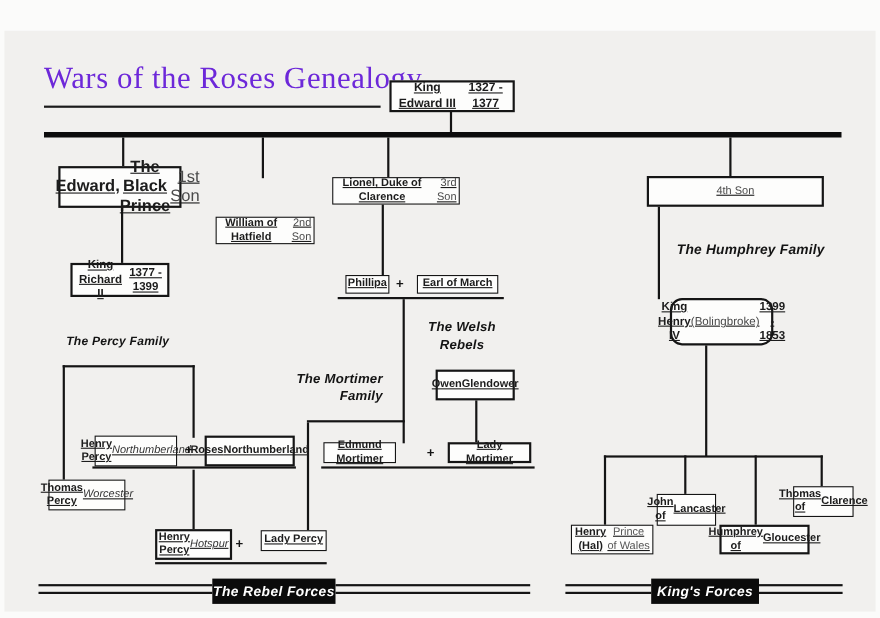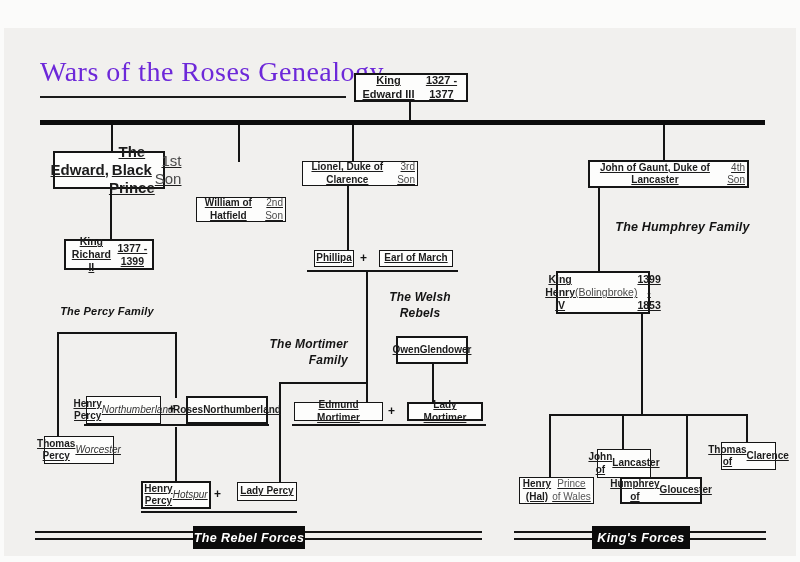--- a/index.html
+++ b/index.html
@@ -70,21 +70,20 @@
 </div>
 <div class="box" style="left:196px;top:161px;width:90px;height:25px;margin-top:36px;">
   <span>William of Hatfield</span>
   <span class="sub">2nd Son</span>
 </div>
 <div class="box" style="left:302px;top:161px;width:116px;height:25px;">
   <span>Lionel, Duke of Clarence</span>
   <span class="sub">3rd Son</span>
 </div>
 <div class="box heavy" style="left:588px;top:160px;width:161px;height:28px;">
-  <span>John of Gaunt, Duke of Lancaster</span>
   <span class="sub">4th Son</span>
 </div>
 
 <div class="vline" style="left:110px;top:189px;width:2px;height:51px;"></div>
 <div class="box heavy" style="left:64px;top:239px;width:90px;height:31px;font-size:10.5px;">
   <span>King Richard II</span>
   <span>1377 - 1399</span>
 </div>
 
 <div class="vline" style="left:347px;top:186px;width:2px;height:64px;"></div>
@@ -106,56 +105,56 @@
 <div class="flabel" style="left:375px;top:290px;width:90px;font-size:12px;">
   <div>The Welsh</div>
   <div>Rebels</div>
 </div>
 <div class="flabel" style="left:258px;top:337px;width:90px;font-size:12px;text-align:right;">
   <div>The Mortimer</div>
   <div>Family</div>
 </div>
 
 <div class="vline" style="left:598px;top:188px;width:2px;height:84px;"></div>
-<div class="box heavy" style="left:556px;top:271px;width:94px;height:43px;font-size:10.5px;">
+<div class="box heavy" style="left:609px;top:271px;width:94px;height:43px;font-size:10.5px;border-radius:11px;">
   <span>King Henry IV</span>
   <span class="sub">(Bolingbroke)</span>
   <span>1399 - 1853</span>
 </div>
 <div class="vline" style="left:641px;top:314px;width:2px;height:101px;"></div>
 <div class="hline" style="left:549px;top:414px;width:199px;height:2px;"></div>
 <div class="vline" style="left:549px;top:414px;width:2px;height:64px;"></div>
 <div class="vline" style="left:622px;top:414px;width:2px;height:36px;"></div>
 <div class="vline" style="left:686px;top:414px;width:2px;height:64px;"></div>
 <div class="vline" style="left:746px;top:414px;width:2px;height:29px;"></div>
 
 <div class="box" style="left:519px;top:477px;width:75px;height:27px;">
   <span>Henry (Hal)</span>
   <span class="reg">Prince of Wales</span>
 </div>
 <div class="box" style="left:597px;top:449px;width:54px;height:29px;">
   <span>John of</span>
   <span>Lancaster</span>
 </div>
-<div class="box heavy" style="left:620px;top:477px;width:82px;height:27px;">
+<div class="box heavy" style="left:654px;top:477px;width:82px;height:27px;">
   <span>Humphrey of</span>
   <span>Gloucester</span>
 </div>
 <div class="box" style="left:721px;top:442px;width:55px;height:28px;">
   <span>Thomas of</span>
   <span>Clarence</span>
 </div>
 
 <div class="box heavy" style="left:396px;top:336px;width:72px;height:28px;">
   <span>Owen</span>
   <span>Glendower</span>
 </div>
 <div class="vline" style="left:432px;top:364px;width:2px;height:39px;"></div>
 
-<div class="box" style="left:294px;top:402px;width:89px;height:19px;">
+<div class="box" style="left:294px;top:402px;width:66px;height:19px;">
   <span>Edmund Mortimer</span>
 </div>
 <div class="plus" style="left:388px;top:404px;">+</div>
 <div class="box heavy" style="left:407px;top:402px;width:76px;height:19px;justify-content:center;">
   <span>Lady Mortimer</span>
 </div>
 <div class="hline" style="left:292px;top:424px;width:194px;height:2px;"></div>
 
 <div class="hline" style="left:57px;top:332px;width:120px;height:2px;"></div>
 <div class="vline" style="left:57px;top:332px;width:2px;height:105px;"></div>

